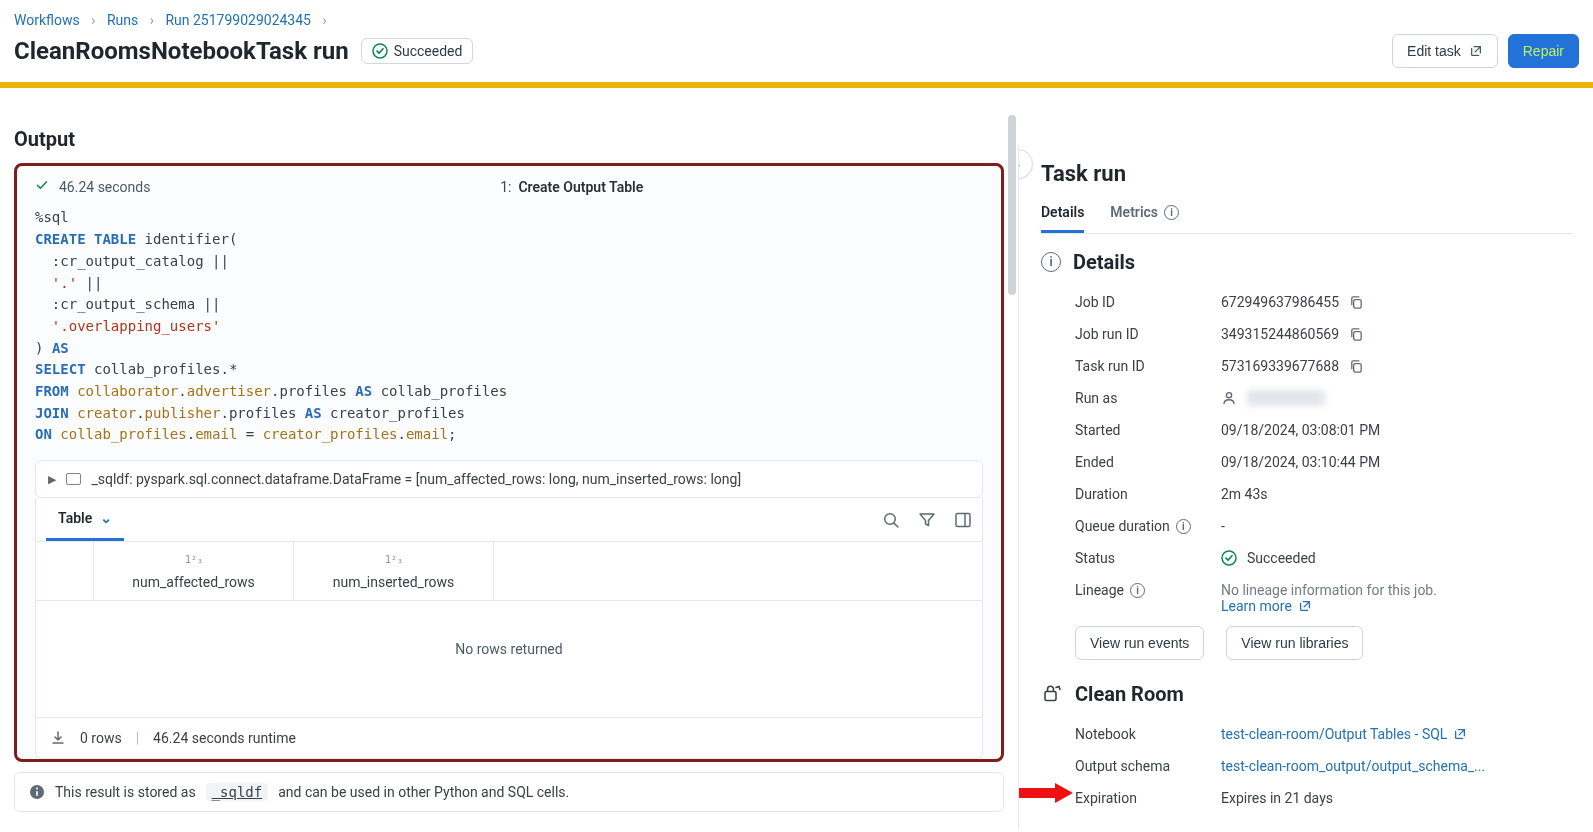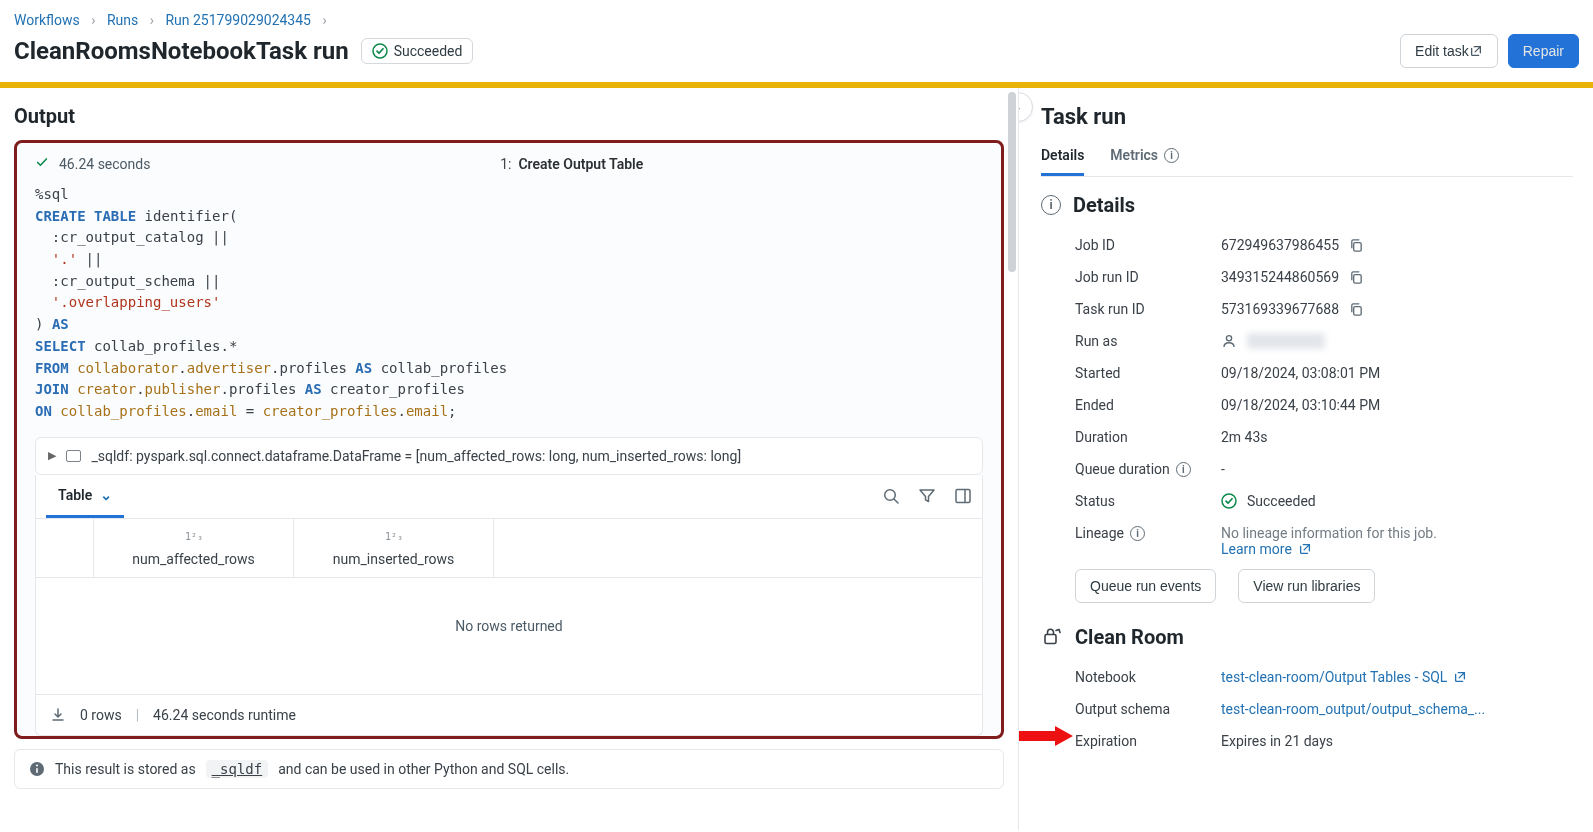--- a/index.html
+++ b/index.html
@@ -22,27 +22,27 @@
   .page-title { font-size: 24px; font-weight: 700; margin-right: 12px; }
   .badge-success {
     display: inline-flex; align-items: center; gap: 6px;
     border: 1px solid #d4d7dc; border-radius: 6px;
     padding: 4px 10px; color: #2e3b42; font-size: 14px;
   }
   .title-spacer { flex: 1; }
   .btn {
     border: 1px solid #cfd4d9; background: #fff; border-radius: 6px;
     padding: 8px 14px; font-size: 14px; cursor: pointer;
-    display: inline-flex; align-items: center; gap: 0; color: #2e3b42;
-  }
-  .btn.primary { background: #2272d8; border-color: #2272d8; color: #e5e5e5; }
+    display: inline-flex; align-items: center; gap: 8px; color: #2e3b42;
+  }
+  .btn.primary { background: #2272d8; border-color: #2272d8; color: #bef264; }
   .btn + .btn { margin-left: 10px; }
 
   
-  .main { display: flex; height: calc(832px - 90px); }
+  .main { display: flex; height: calc(832px - 90px); align-items: flex-end; }
   .left-pane { width: 1018px; overflow: auto; position: relative; }
   .right-pane { flex: 1; border-left: 1px solid #e5e7ea; overflow: auto; padding: 16px 20px 16px 22px; position: relative;}
   .collapse-handle {
     position: absolute; left: -16px; top: 4px;
     width: 30px; height: 30px; border-radius: 50%;
     background: #fff; border: 1px solid #d8dce1;
     display: flex; align-items: center; justify-content: center;
     font-size: 16px; color: #444; box-shadow: 0 1px 2px rgba(0,0,0,0.08);
     z-index: 5;
   }
@@ -408,21 +408,21 @@
             <span>Learn more</span>
             <svg class="ext-ico-sm" viewBox="0 0 16 16">
                 <path d="M6 3h7v7M13 3 7 9M11 13H4a1 1 0 0 1-1-1V5" fill="none" stroke="#2272b4" stroke-width="1.5" stroke-linecap="round"></path>
               </svg>
           </a>
         </div>
       </div>
 
       <div class="btn-row">
         <button class="btn">
-            <span>Queue run events</span>
+            <span>View run events</span>
           </button>
         <button class="btn">
             <span>View run libraries</span>
           </button>
       </div>
     </div>
 
     <div class="section-head" style="margin-top:4px;">
       <svg width="22" height="22" viewBox="0 0 22 22">
           <rect x="4" y="8.5" width="11" height="9" rx="1.5" fill="none" stroke="#3a4148" stroke-width="1.6"></rect>

